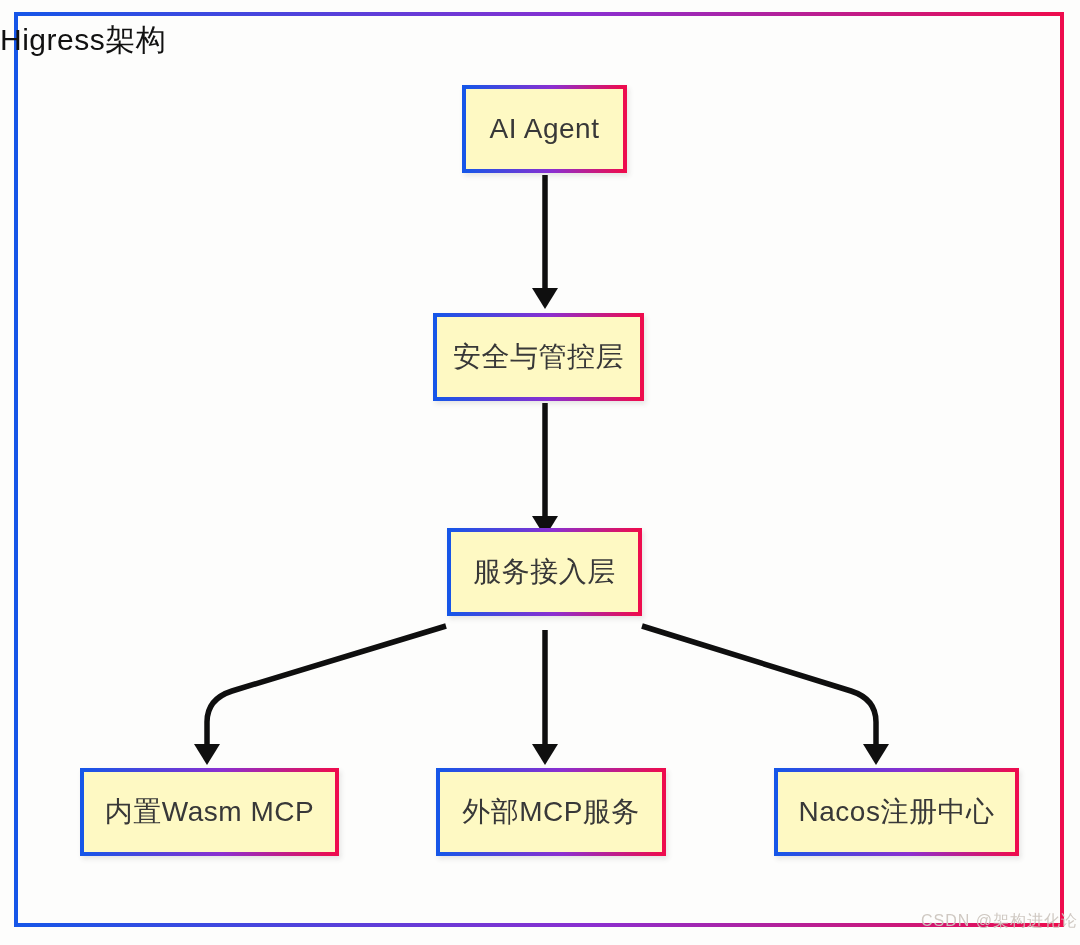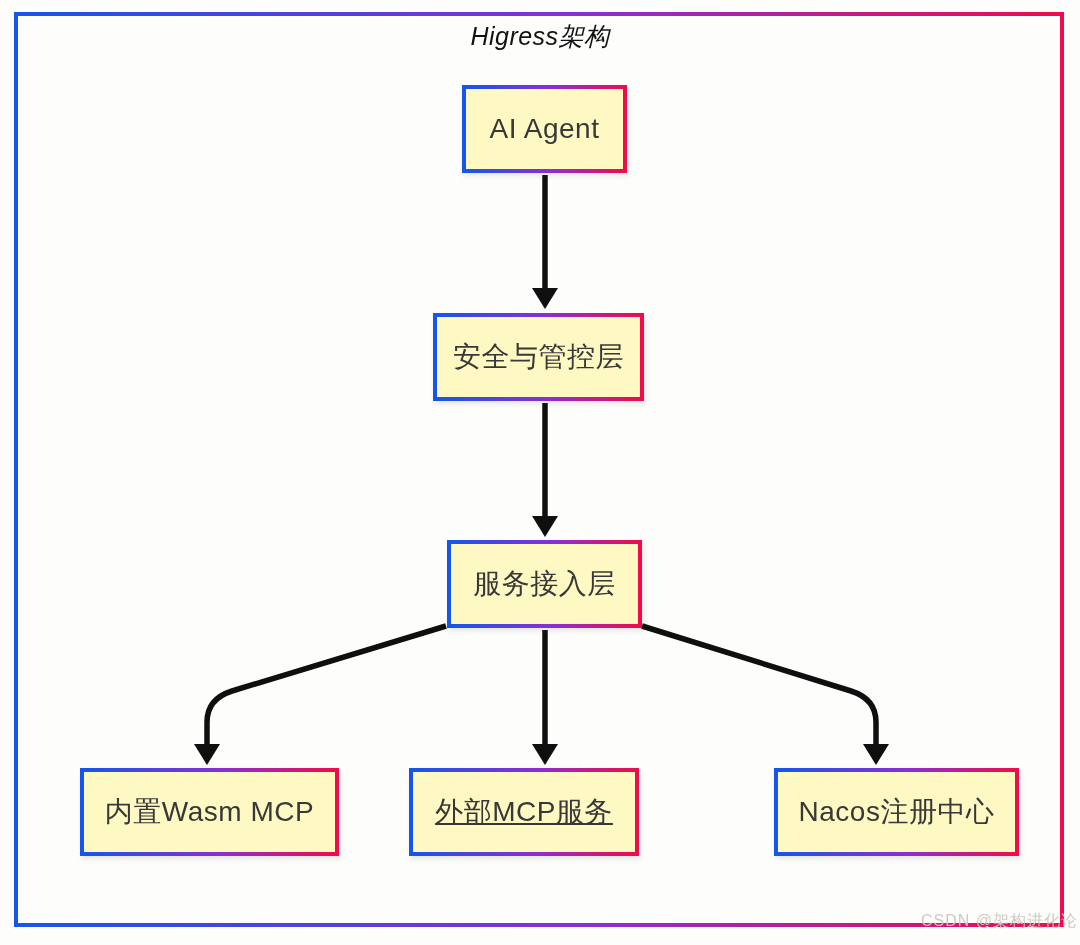--- a/index.html
+++ b/index.html
@@ -25,45 +25,44 @@
     width: 1050px; height: 915px;
     border: 4px solid;
     border-image: linear-gradient(90deg,
       var(--border-gradient-start),
       var(--border-gradient-mid) 55%,
       var(--border-gradient-end)) 1;
   }
 
   .diagram-title {
     position: absolute; left: 0; top: 20px;
-    width: 1080px; text-align: center;
-    font-size: 25px; font-weight: 500;
+    width: 1080px; 
+    font-size: 30px; font-weight: 500;
     color: var(--title-text);
     letter-spacing: 0.5px;
-    font-style: italic;
   }
 
   .node {
     position: absolute;
     border: 4px solid;
     border-image: linear-gradient(90deg,
       var(--border-gradient-start),
       var(--border-gradient-mid) 55%,
       var(--border-gradient-end)) 1;
     background: #fef9c3;
     display: flex; align-items: center; justify-content: center;
     font-size: 28px; color: var(--node-text);
     letter-spacing: 0.5px;
     box-shadow: 2px 3px 5px rgba(60,60,60,0.12);
   }
   .node-ai       { left: 462px; top:  85px; width: 165px; height: 88px; }
   .node-security { left: 433px; top: 313px; width: 211px; height: 88px; }
-  .node-access   { left: 447px; top: 540px; width: 195px; height: 88px; }
+  .node-access   { left: 447px; top: 528px; width: 195px; height: 88px; }
   .node-wasm     { left:  80px; top: 768px; width: 259px; height: 88px; }
-  .node-external { left: 409px; top: 768px; width: 230px; height: 88px; text-decoration: underline; }
+  .node-external { left: 436px; top: 768px; width: 230px; height: 88px; }
   .node-nacos    { left: 752px; top: 768px; width: 245px; height: 88px; margin-left: 22px; }
 
   .edges {
     position: absolute; left: 0; top: 0;
     width: 1080px; height: 945px;
     pointer-events: none;
   }
   .edge-line { stroke: var(--arrow); stroke-width: 5.5; fill: none; stroke-linecap: butt; }
   .edge-head { fill: var(--arrow); stroke: none; }
 

